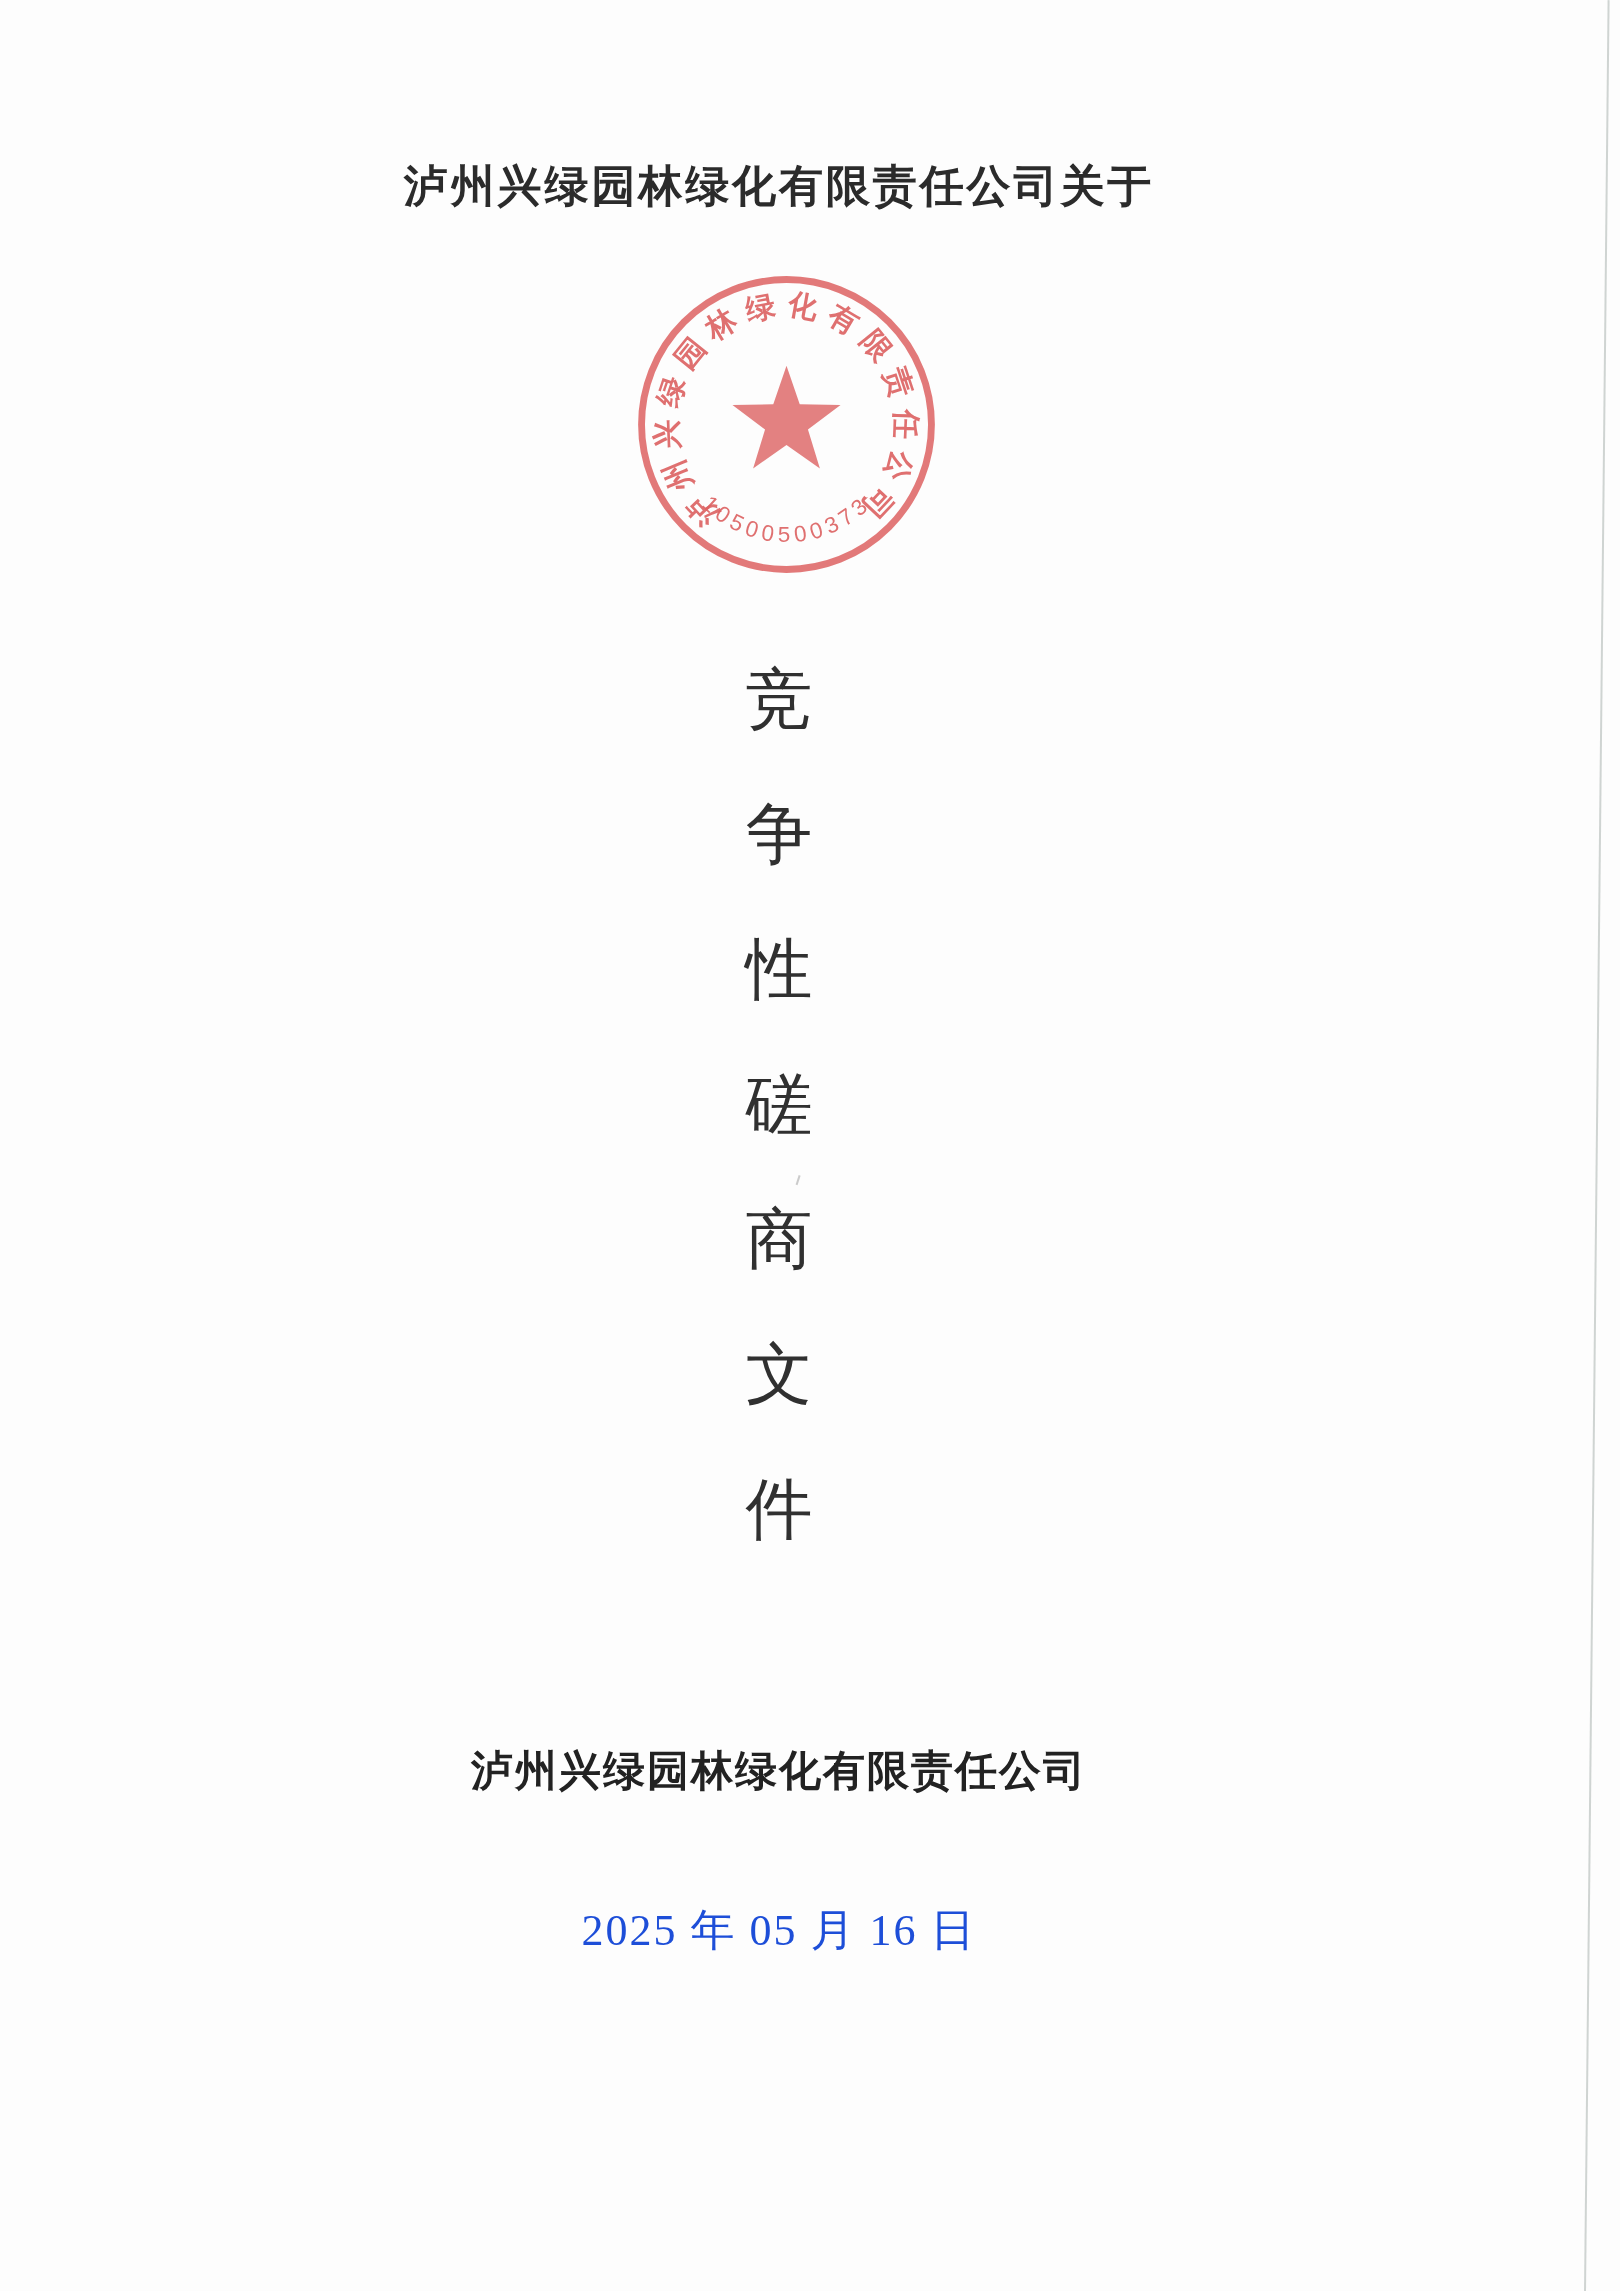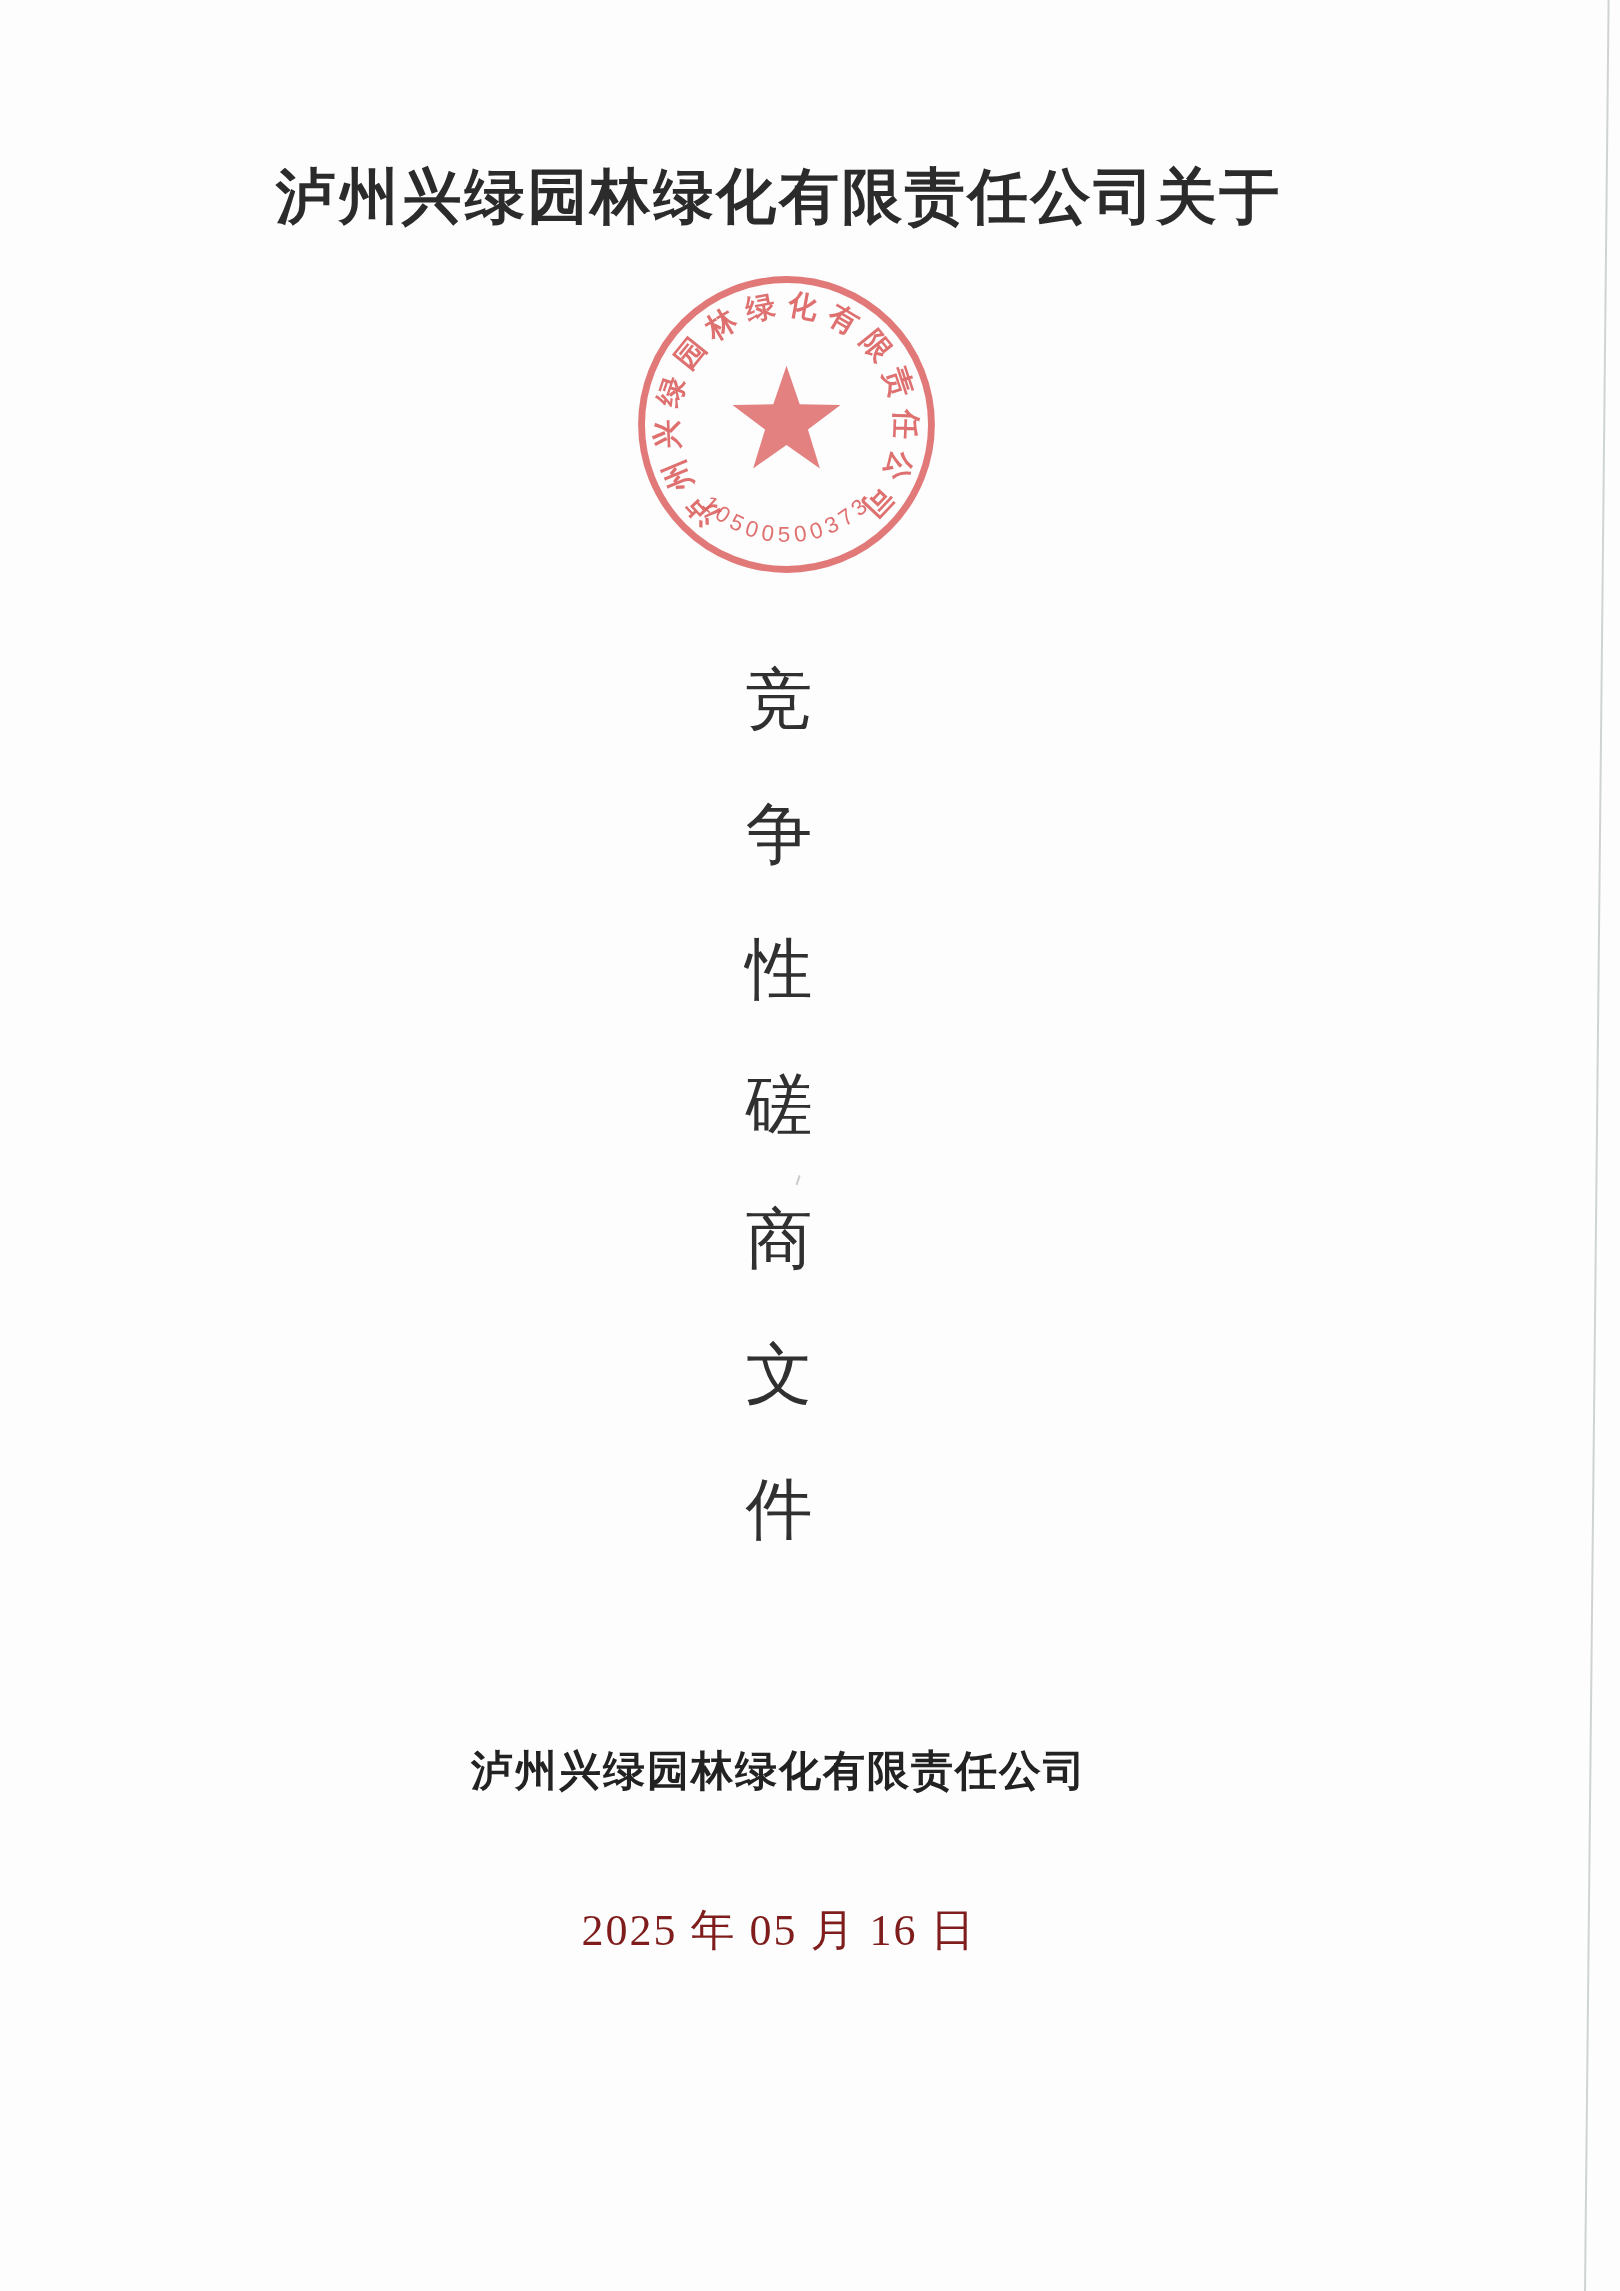--- a/index.html
+++ b/index.html
@@ -20,21 +20,21 @@
     position: absolute;
     left: 0;
     top: 0;
     width: 1558px;
     height: 2292px;
   }
   .title-line {
     position: absolute;
     width: 100%;
     text-align: center;
-    font-size: 60px;
+    font-size: 44px;
     font-weight: bold;
     letter-spacing: 2.9px;
     color: #2b2b2b;
     white-space: nowrap;
   }
   .title-line.l1 { top: 157px; }
   .title-line.l2 { top: 280px; }
   .title-line.l3 { top: 406px; letter-spacing: 5.9px; }
 
   .vertical-doc-type {
@@ -67,21 +67,21 @@
     white-space: nowrap;
   }
   .date-line {
     position: absolute;
     top: 1901px;
     width: 100%;
     text-align: center;
     font-size: 44px;
     font-weight: 500;
     letter-spacing: 2px;
-    color: #7f1d1d;
+    color: #1d4ed8;
     white-space: nowrap;
   }
 
   .stamp {
     position: absolute;
     left: 620px;
     top: 258px;
     width: 333px;
     height: 333px;
     mix-blend-mode: multiply;

